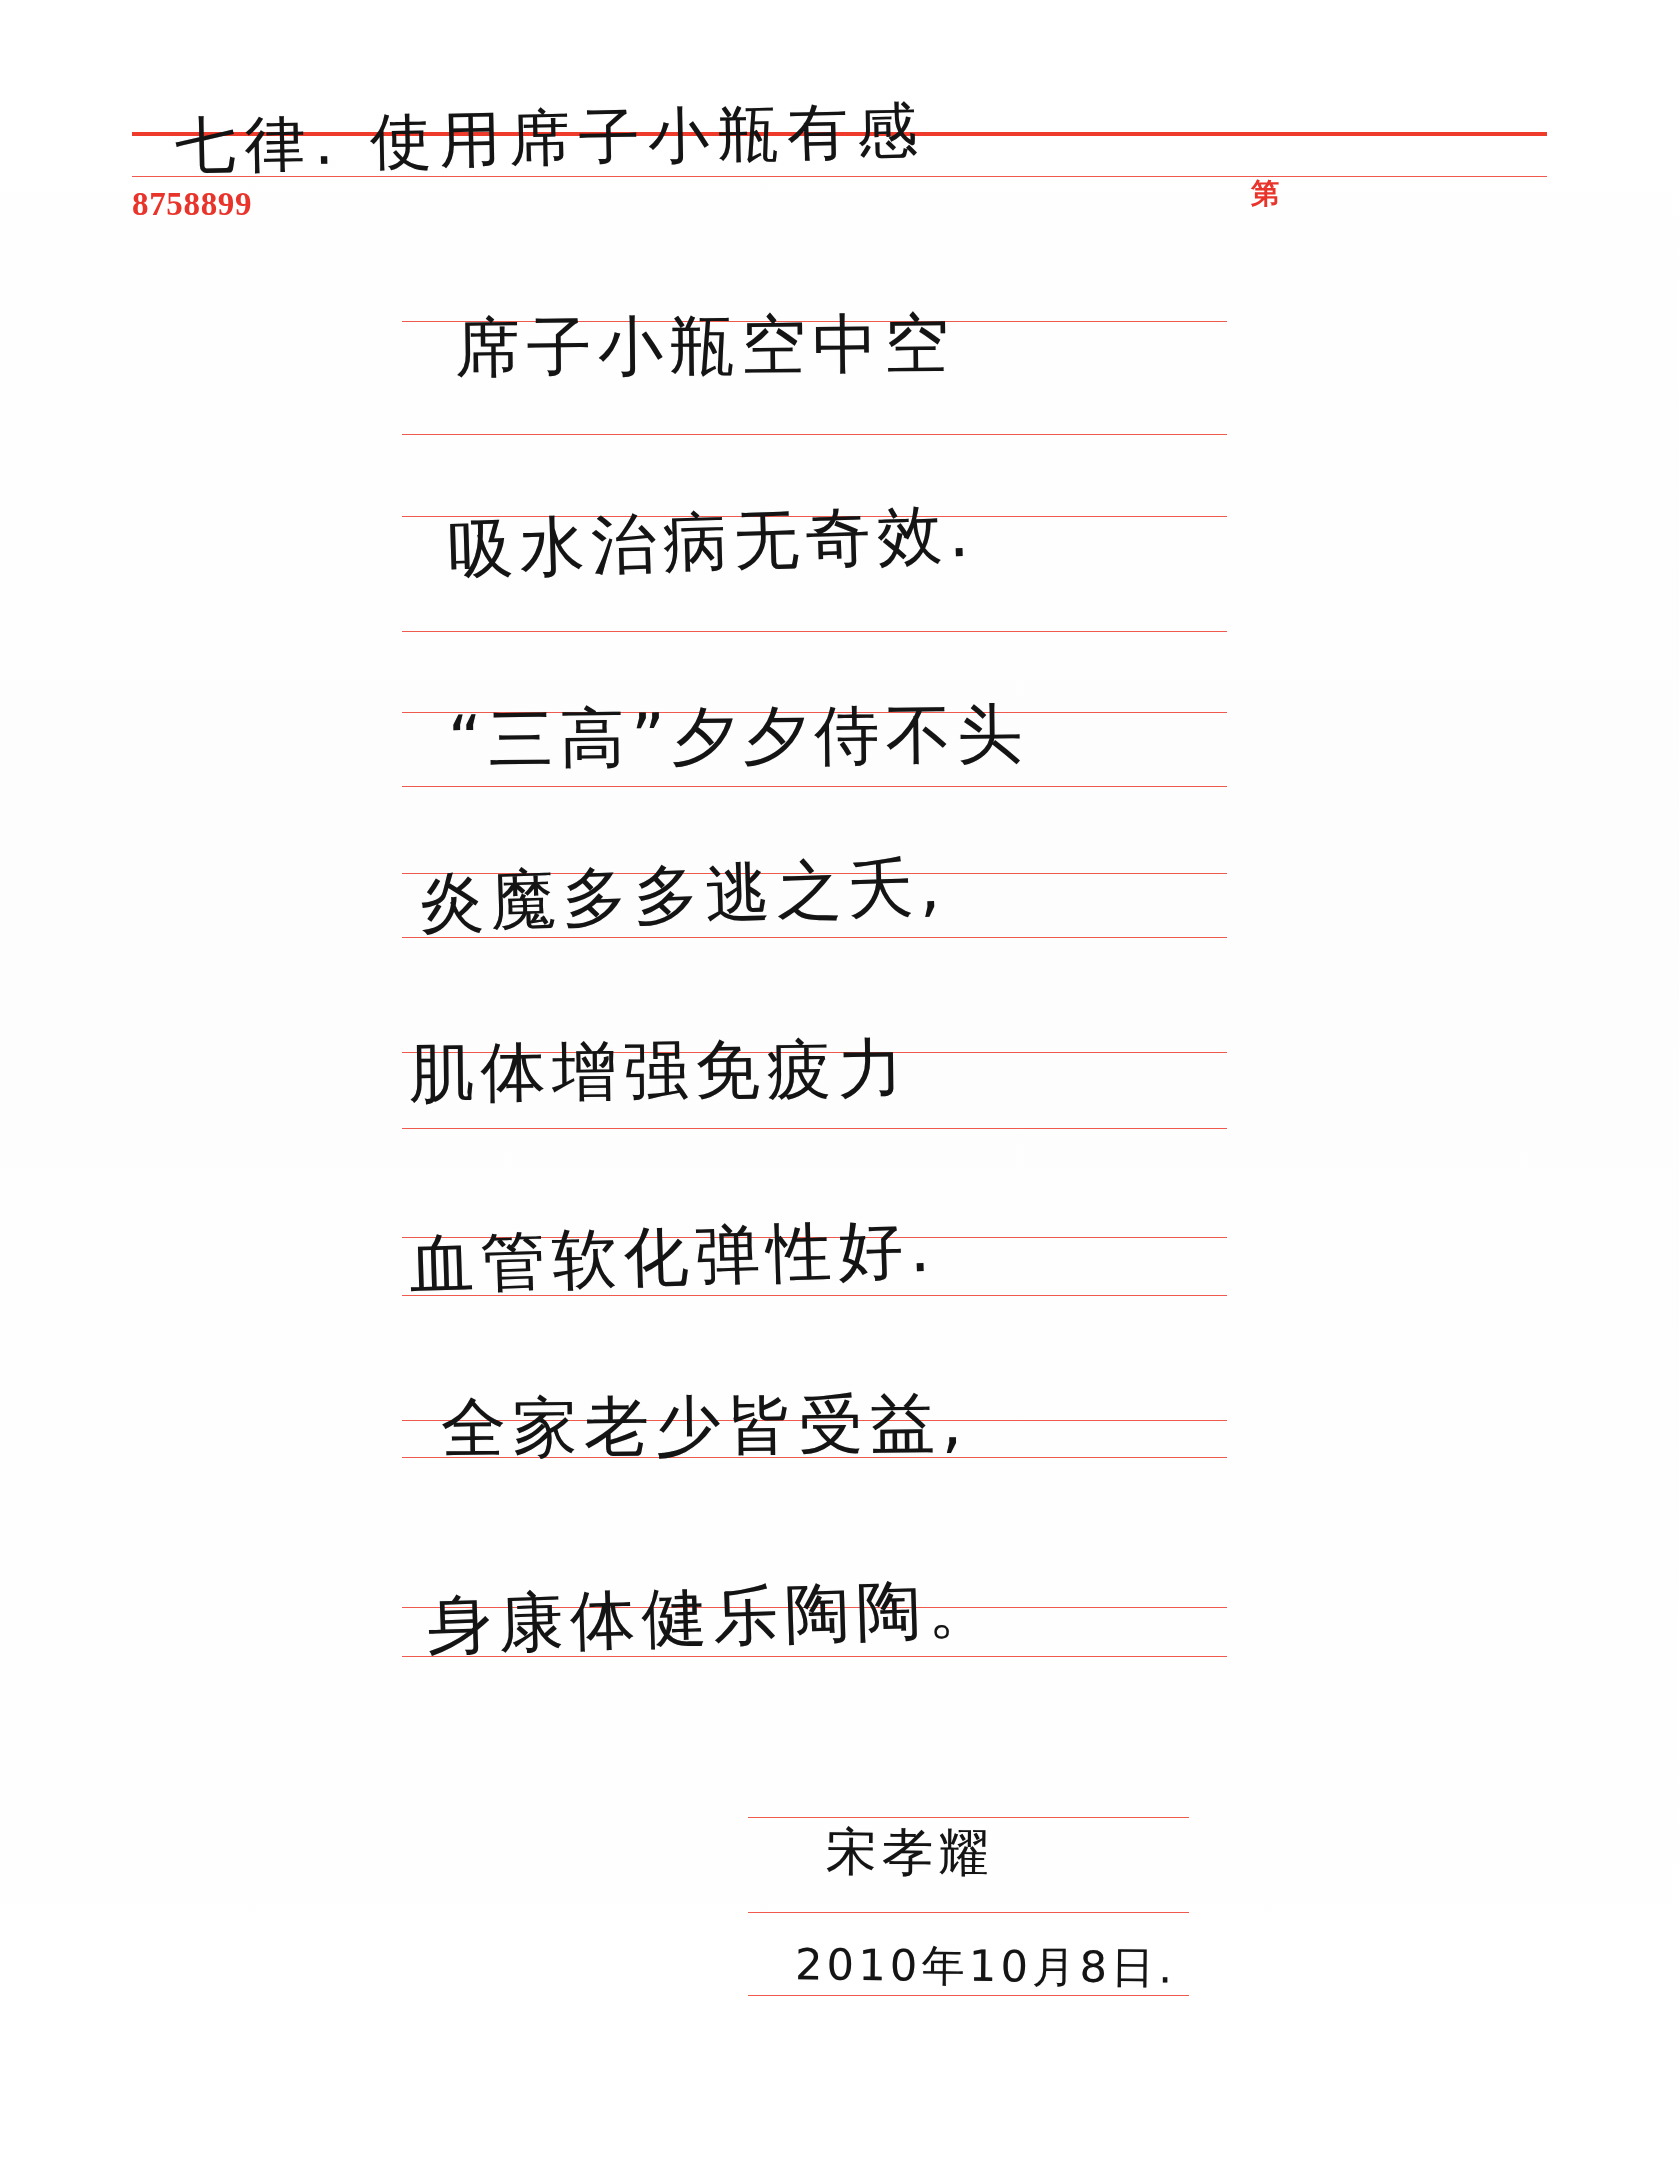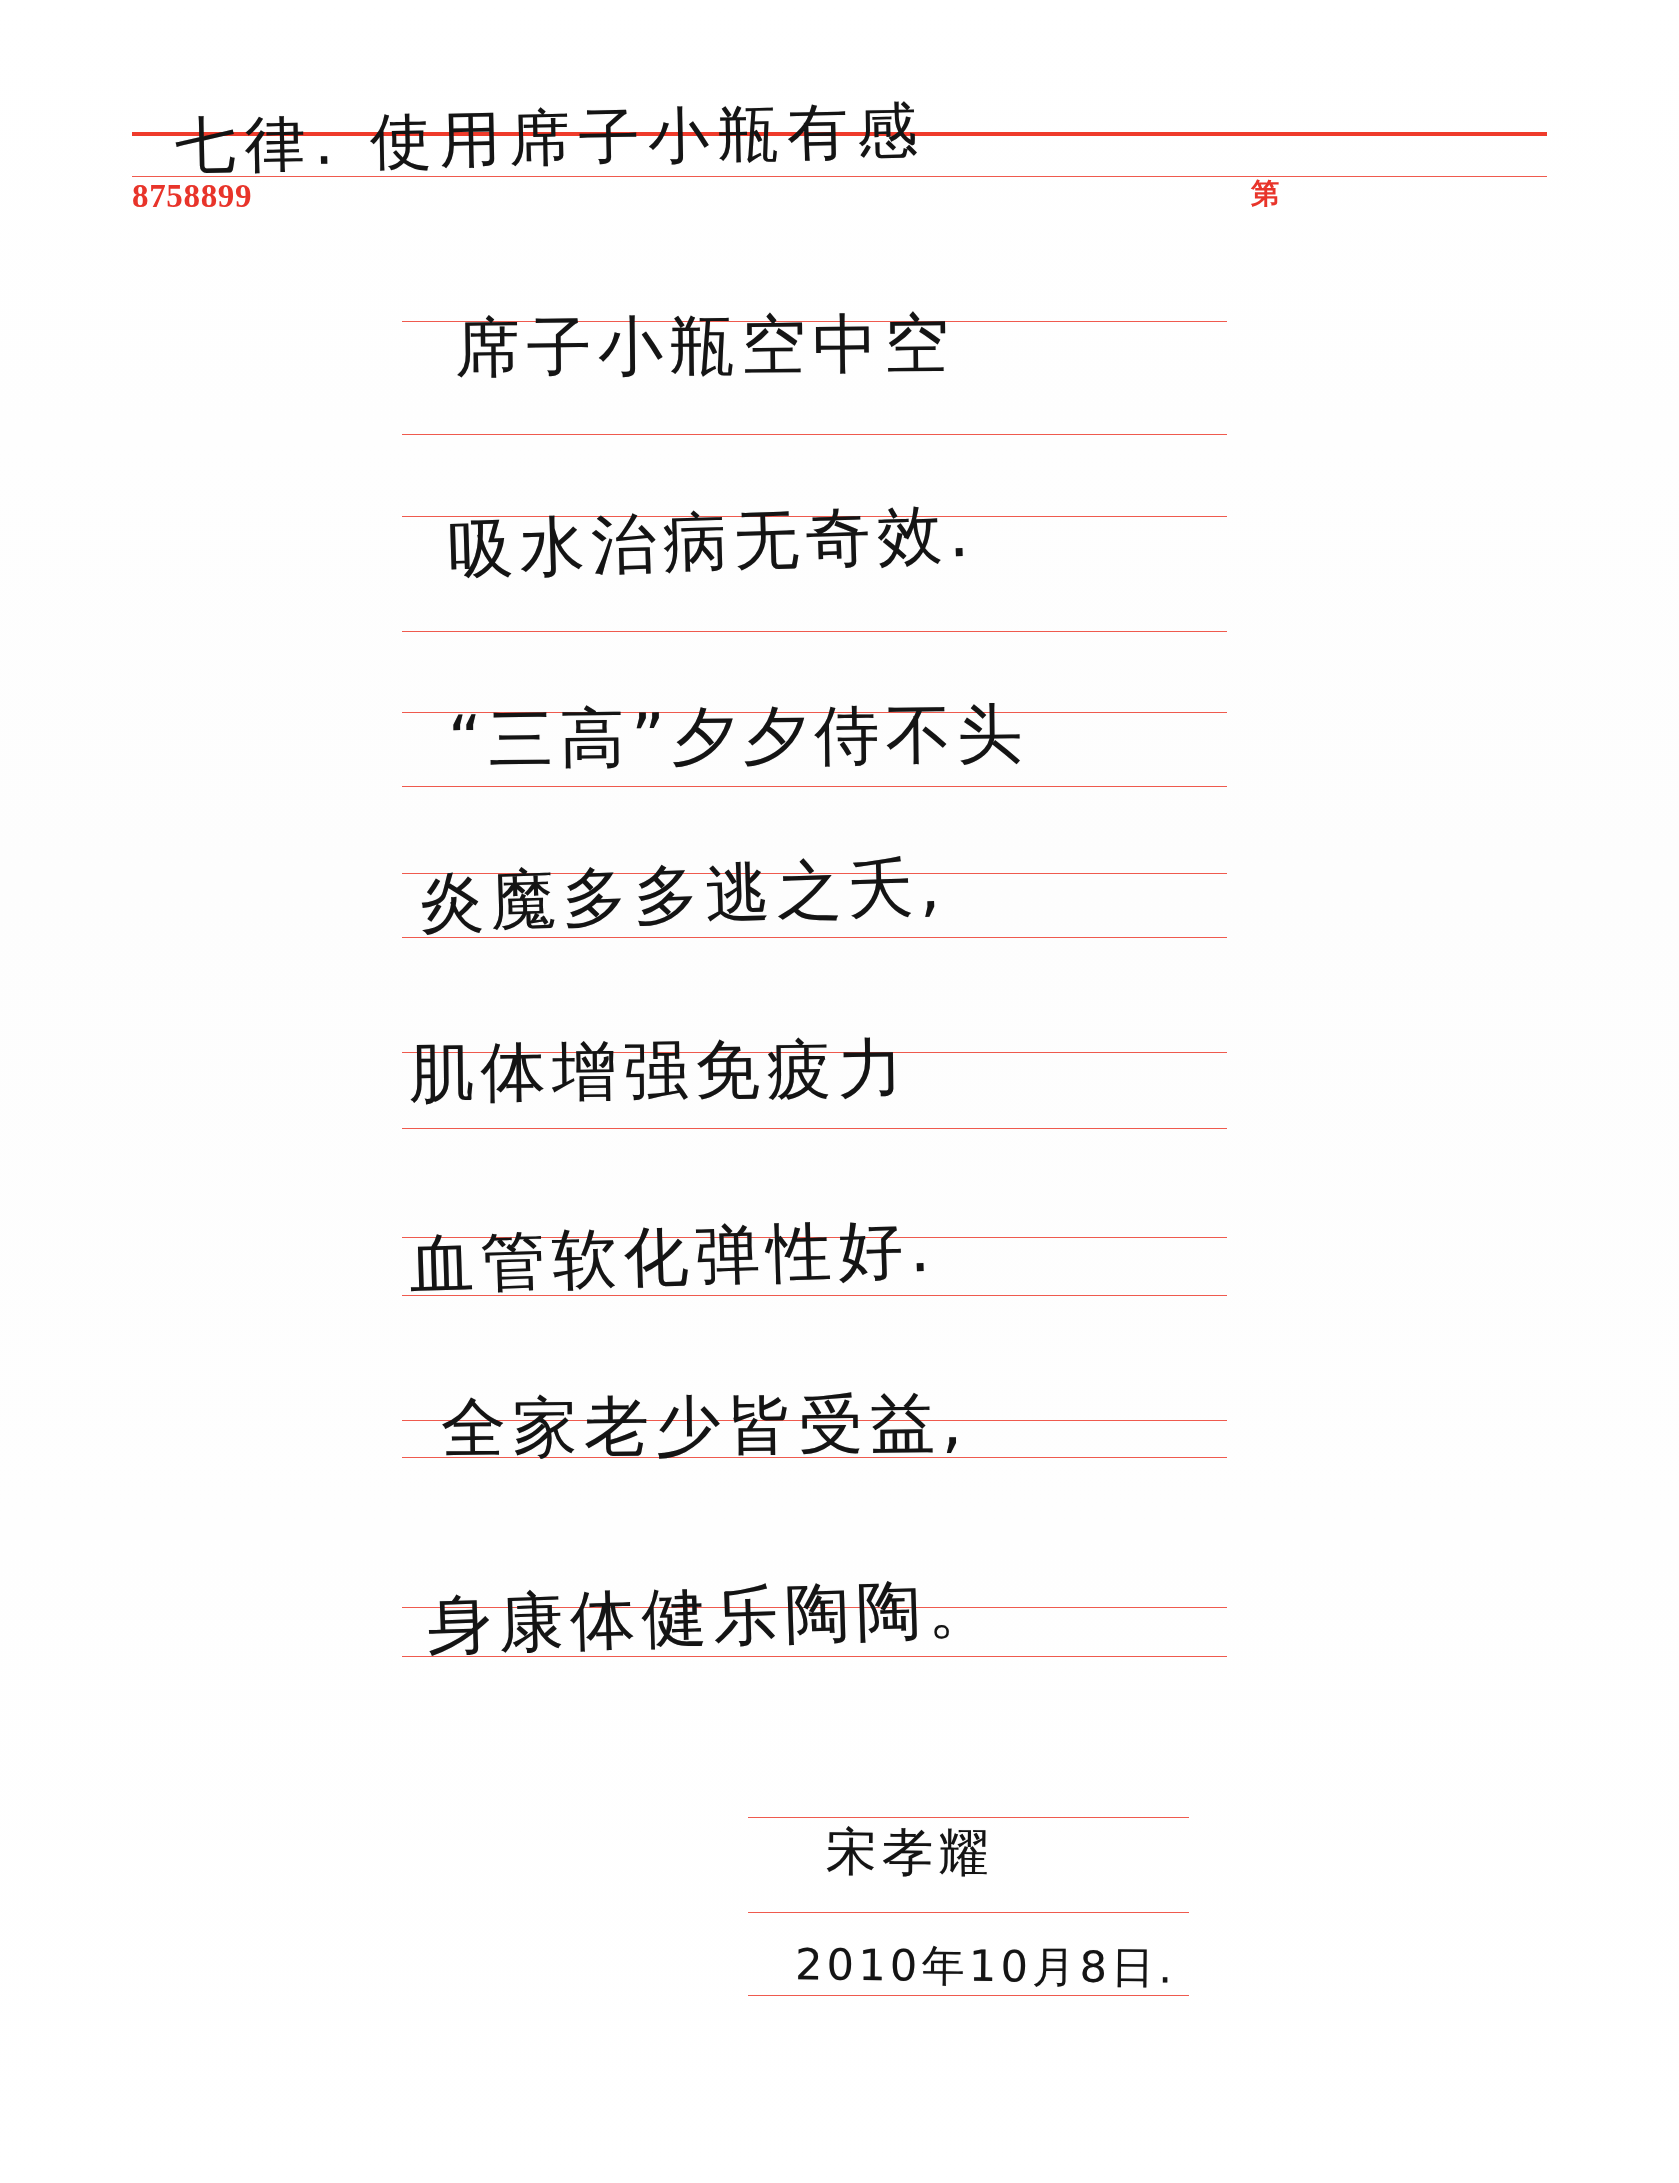--- a/index.html
+++ b/index.html
@@ -64,20 +64,21 @@
     letter-spacing: 0.10em;
   }
   
   .stamp-number {
     position: absolute;
     color: #e8342a;
     font-family: "Liberation Serif", serif;
     font-size: 33px;
     font-weight: 700;
     letter-spacing: 0.02em;
+    margin-top: 8px;
   }
   .page-marker {
     position: absolute;
     color: #e8342a;
     font-family: "Liberation Serif", serif;
     font-size: 28.4px;
     font-weight: 700;
   }
   .skew-a { transform: rotate(-1.2deg); }
   .skew-b { transform: rotate(-0.6deg); }

